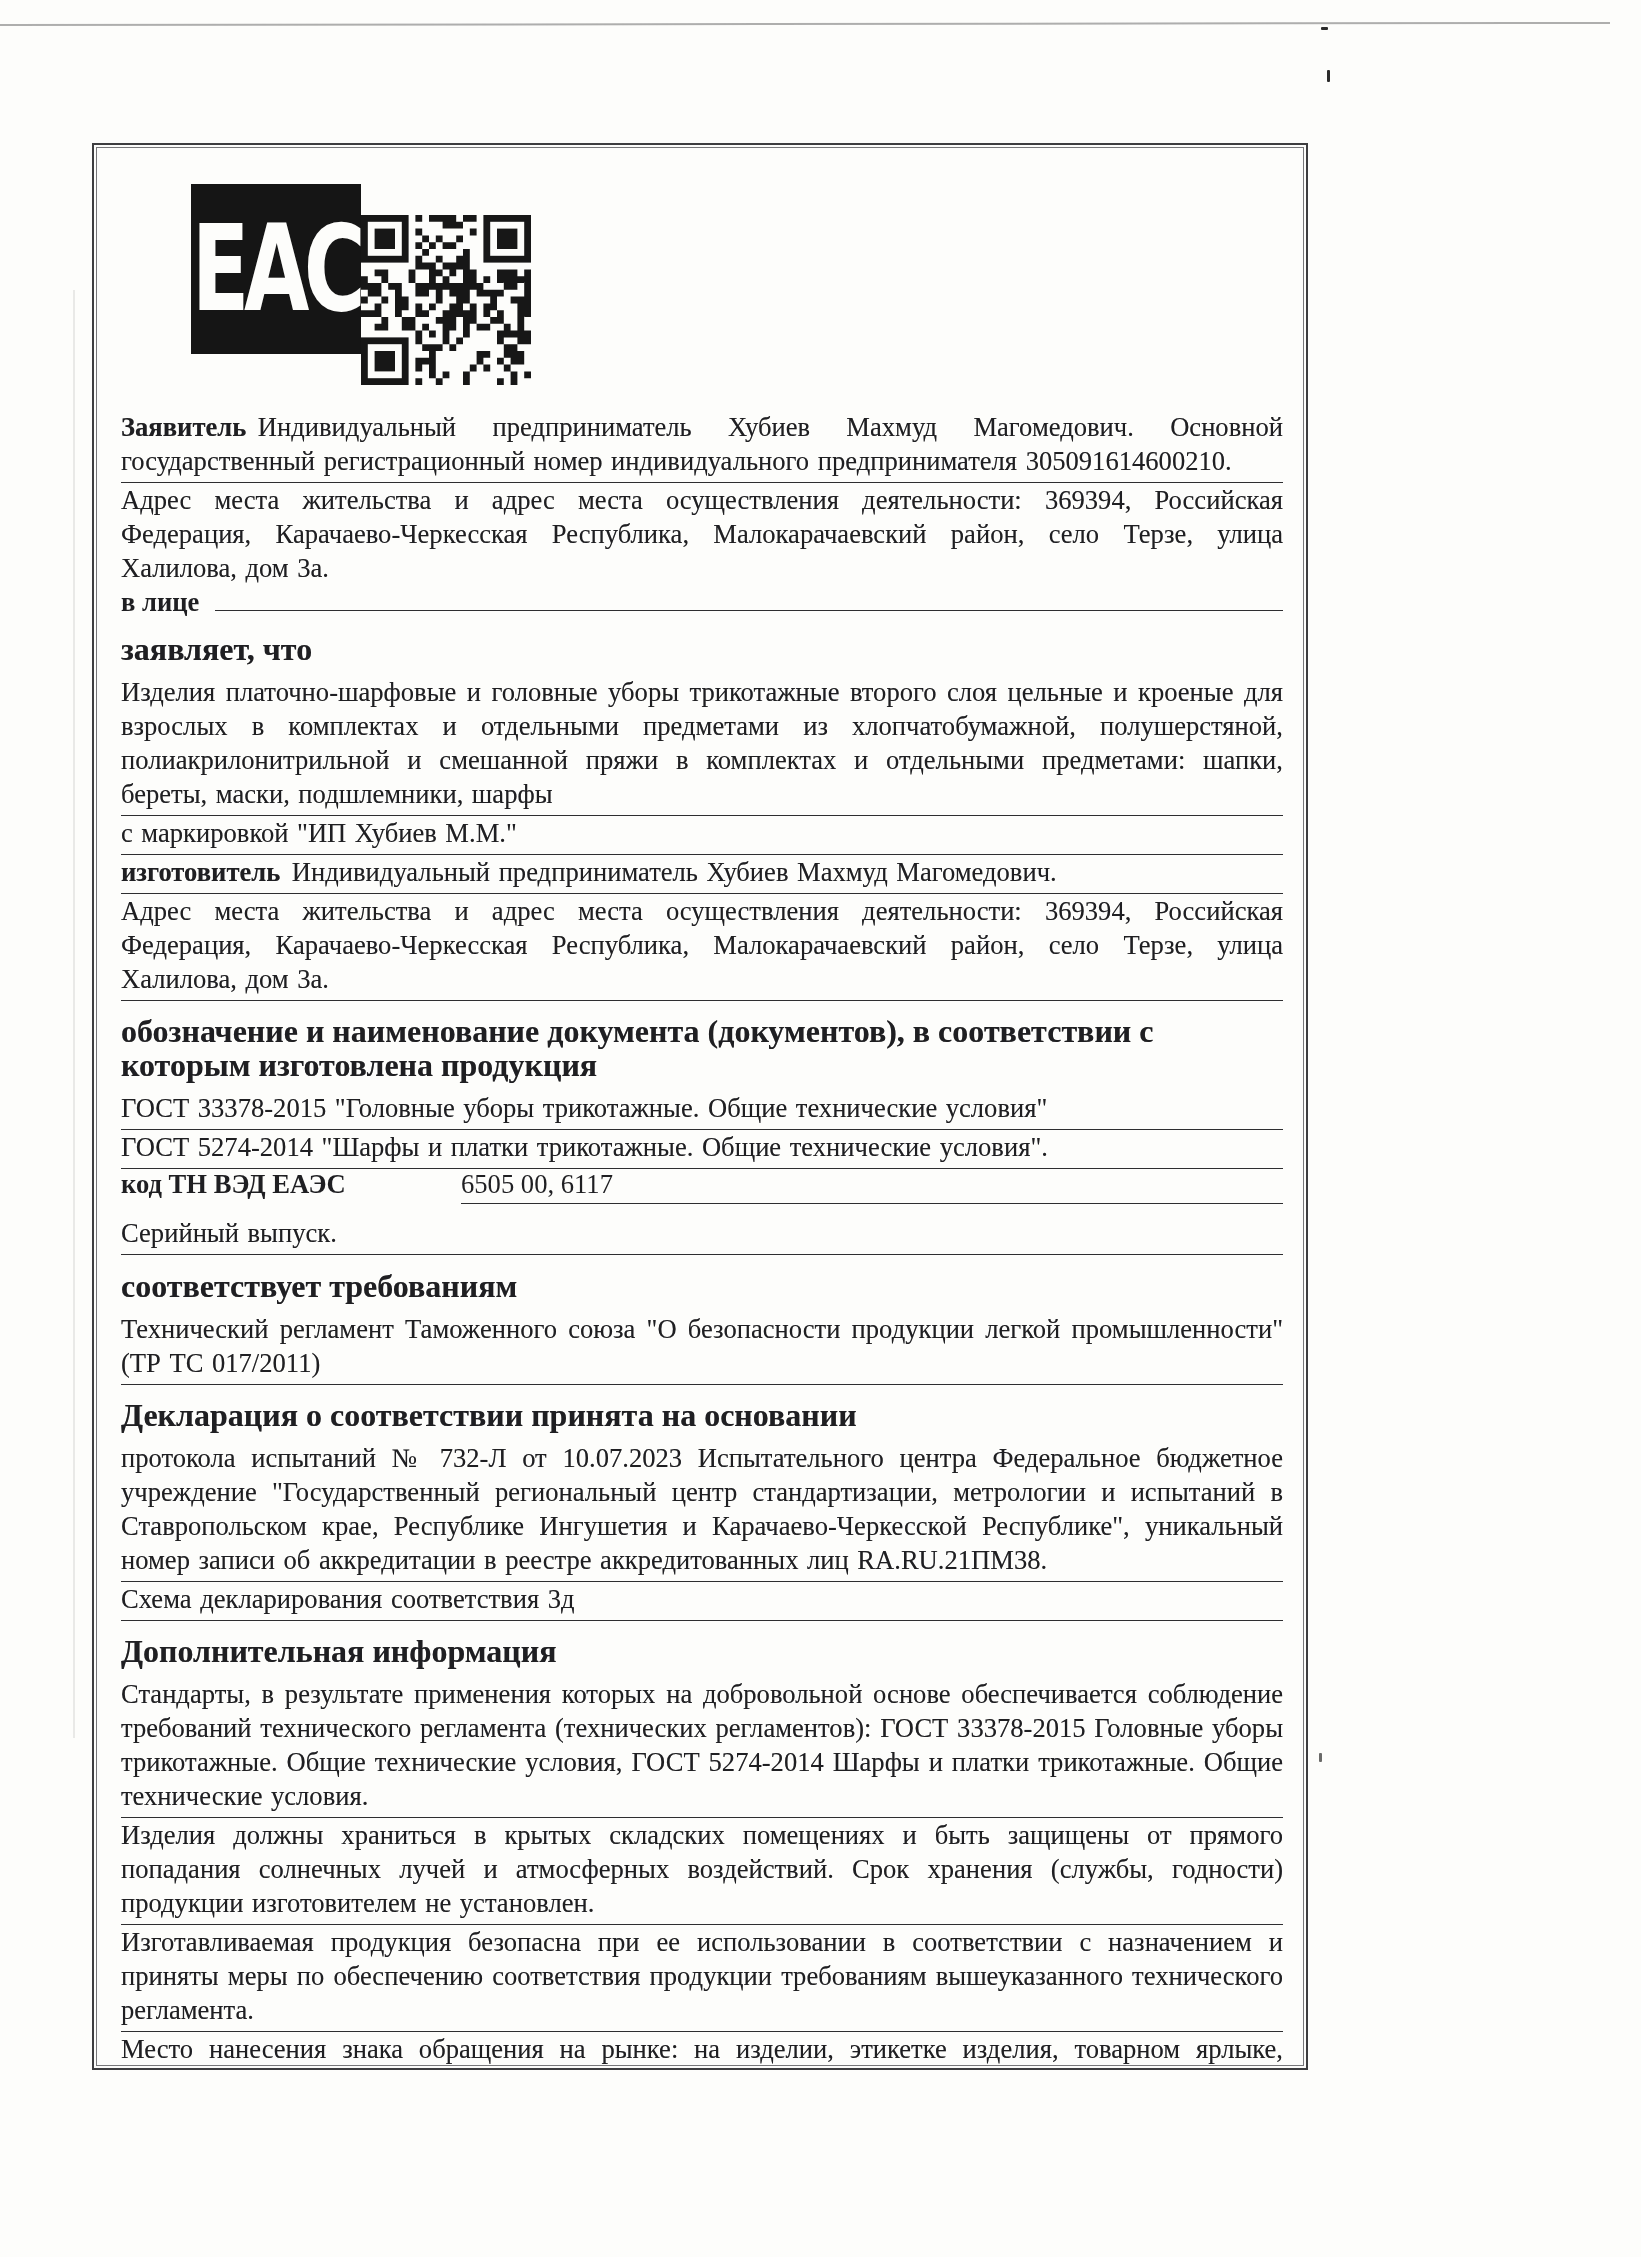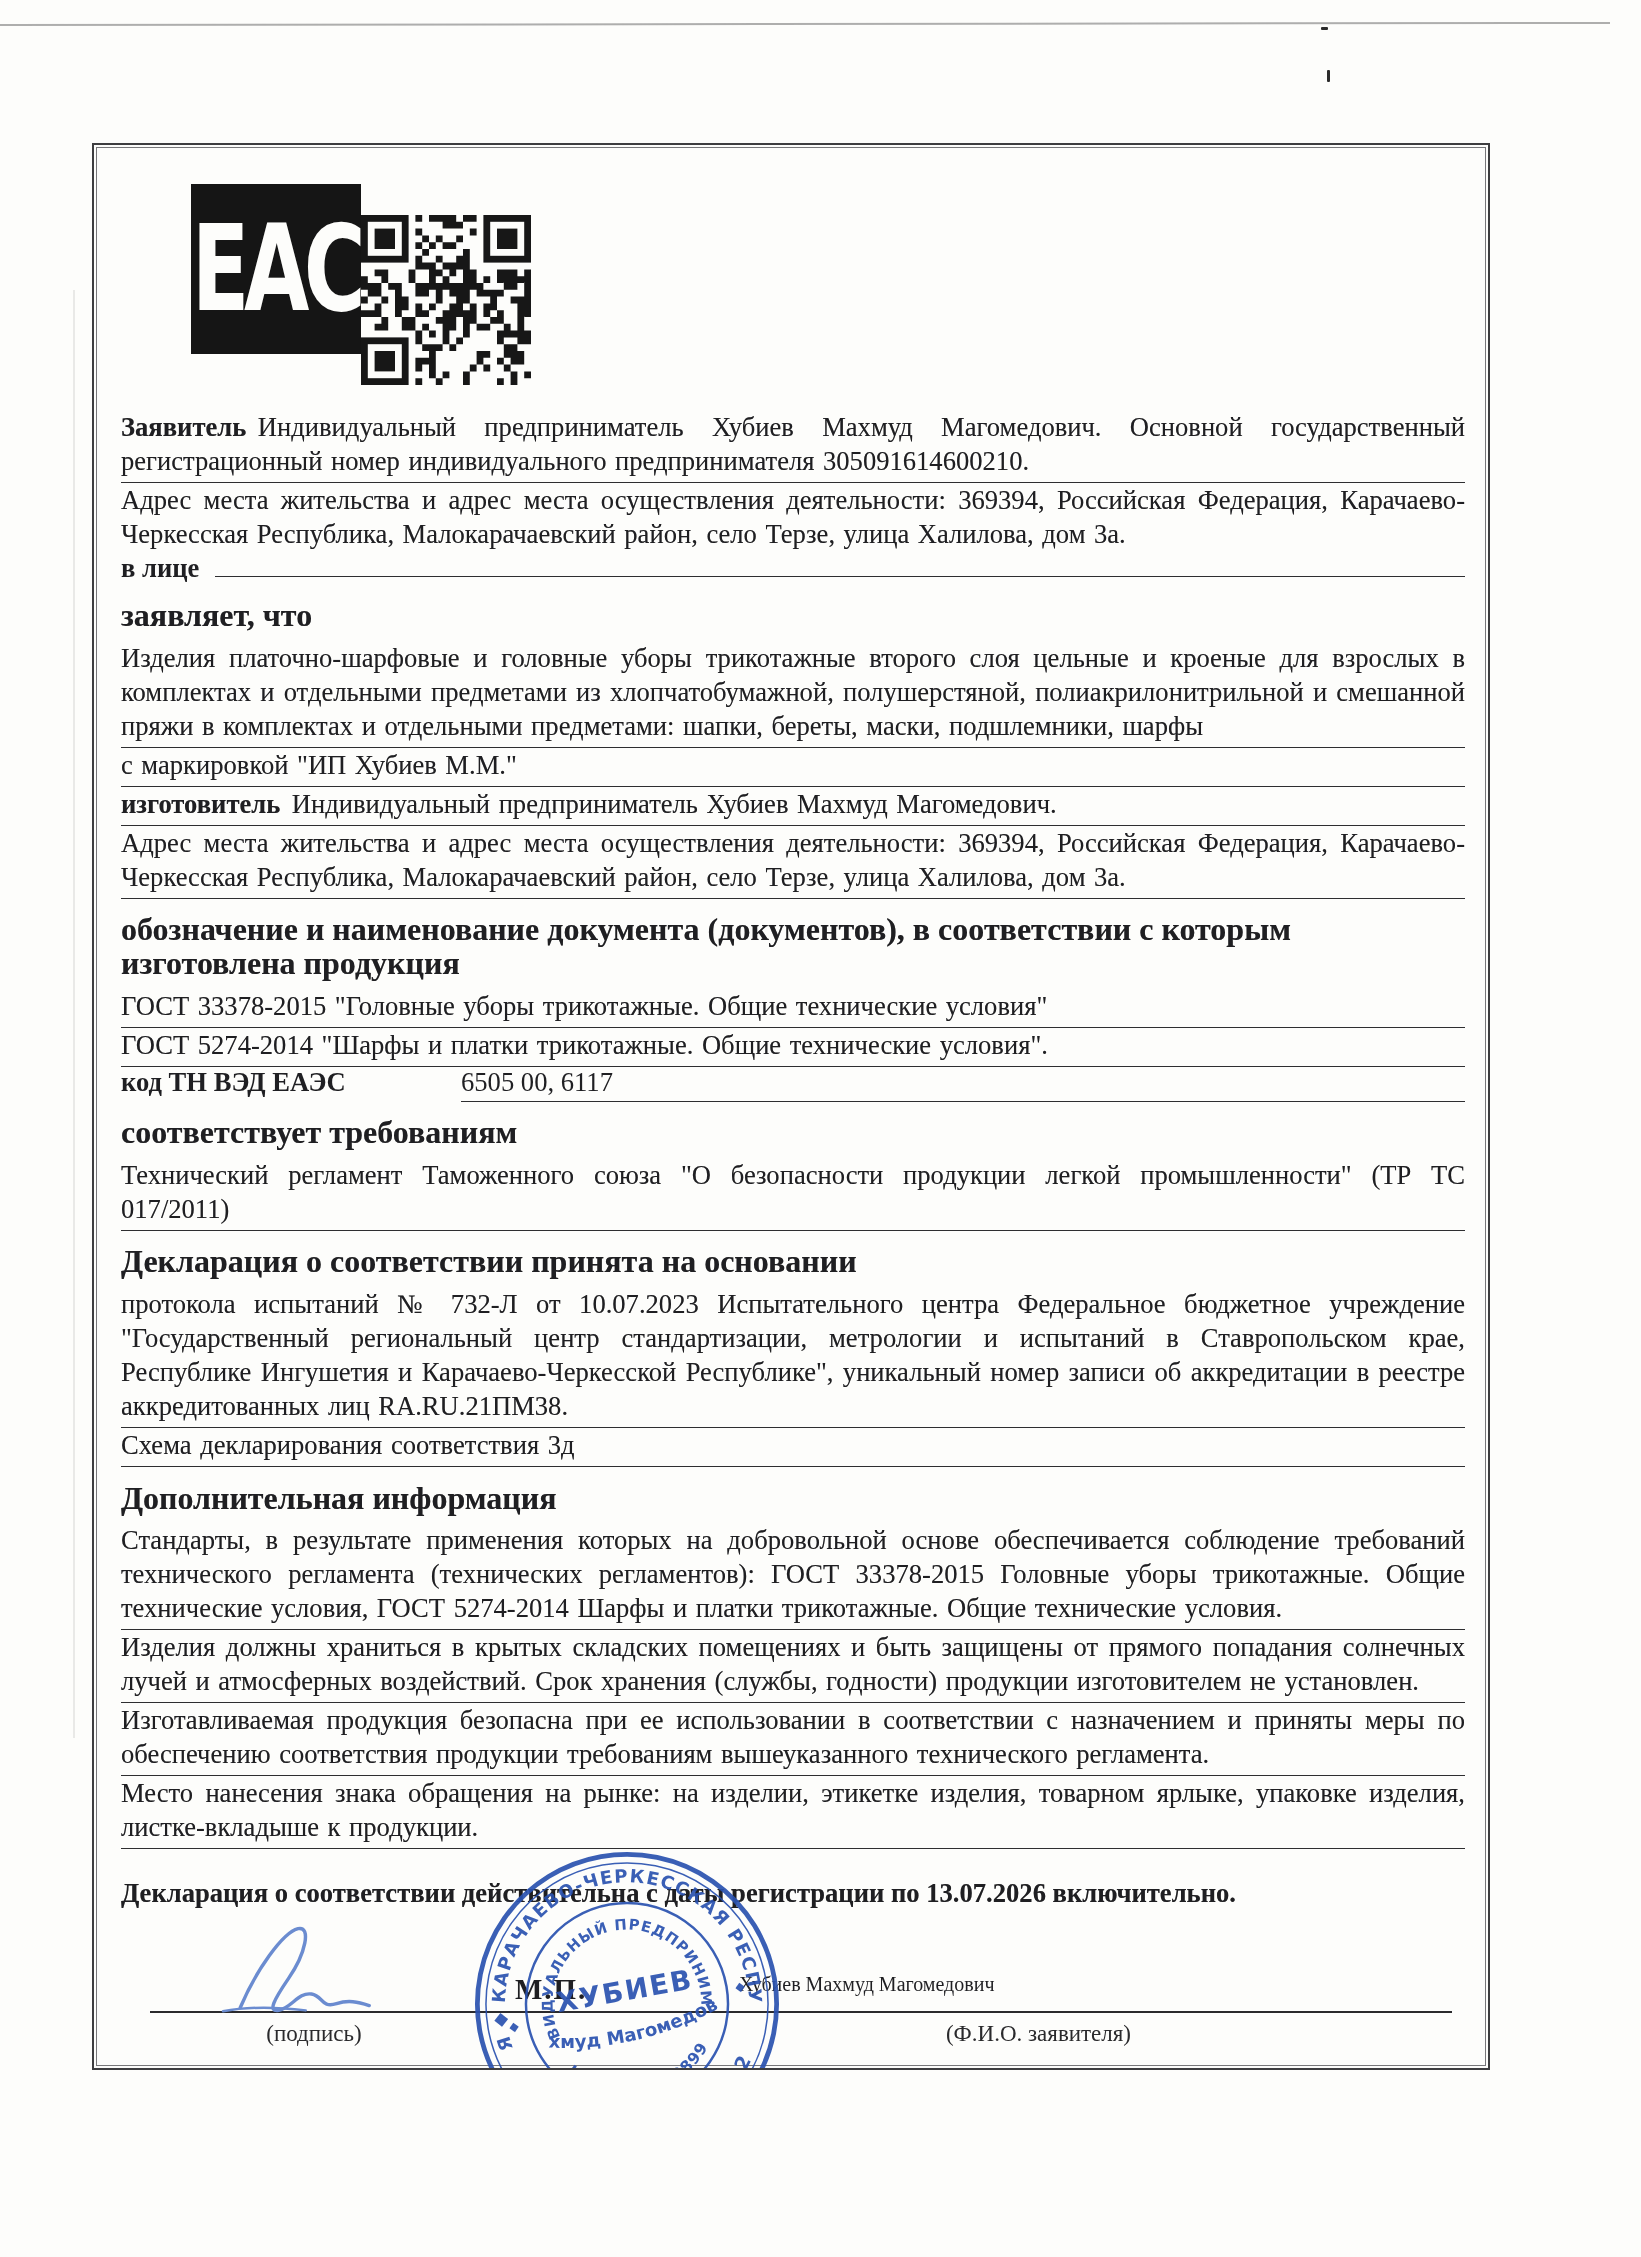--- a/index.html
+++ b/index.html
@@ -10,21 +10,21 @@
     color:#1f1f22;
     -webkit-font-smoothing:antialiased;
   }
   
   .topline{position:absolute;left:0;top:23px;width:1610px;height:1.9px;background:rgba(110,110,110,.55);transform:rotate(-.08deg);}
   .speck{position:absolute;background:#2b2b2b;border-radius:1px;}
   .leftstreak{position:absolute;left:73px;top:290px;width:1.9px;height:1448px;background:rgba(90,90,90,.12);}
 
   
   .page{
-    position:absolute;left:92px;top:143px;width:1398px;height:1927px;
+    position:absolute;left:92px;top:143px;width:1216px;height:1927px;
     border:2.9px solid #3e3e40;background:#fdfdfb;box-sizing:border-box;overflow:hidden;
   }
   .inner-border{position:absolute;inset:1.9px;border:1px solid #77777a;pointer-events:none;}
   .content{position:absolute;left:27px;right:23px;top:13.5px;}
 
   
   .hdr{display:flex;align-items:flex-start;margin-top:25px;margin-bottom:25px;}
   .eac{width:170px;height:170px;margin-left:70px;flex:0 0 auto;}
   .titles{flex:1;text-align:center;padding-top:33px;}
   .t1,.t2{font-weight:bold;font-size:34px;letter-spacing:1px;color:#2c2c30;text-shadow:0 0 0.5px rgba(0,0,0,.4);}
@@ -114,20 +114,21 @@
     <div class="lab">обозначение и наименование документа (документов), в соответствии с которым изготовлена продукция</div>
 
     <p class="f u mbs">ГОСТ 33378-2015 "Головные уборы трикотажные. Общие технические условия"</p>
     <p class="f u mb">ГОСТ 5274-2014 "Шарфы и платки трикотажные. Общие технические условия".</p>
 
     <div class="tnrow">
       <span class="tlabel">код ТН ВЭД ЕАЭС</span>
       <span class="tval">6505 00, 6117</span>
     </div>
 
+    <p class="f u mb">Серийный выпуск.</p>
 
     <div class="lab">соответствует требованиям</div>
     <p class="f u mb">Технический регламент Таможенного союза "О безопасности продукции легкой промышленности" (ТР ТС 017/2011)</p>
 
     <div class="lab">Декларация о соответствии принята на основании</div>
     <p class="f u mbs">протокола испытаний № 732-Л от 10.07.2023 Испытательного центра Федеральное бюджетное учреждение "Государственный региональный центр стандартизации, метрологии и испытаний в Ставропольском крае, Республике Ингушетия и Карачаево-Черкесской Республике", уникальный номер записи об аккредитации в реестре аккредитованных лиц RA.RU.21ПМ38.</p>
     <p class="f u mb">Схема декларирования соответствия 3д</p>
 
     <div class="lab">Дополнительная информация</div>
     <p class="f u mbs">Стандарты, в результате применения которых на добровольной основе обеспечивается соблюдение требований технического регламента (технических регламентов): ГОСТ 33378-2015 Головные уборы трикотажные. Общие технические условия, ГОСТ 5274-2014 Шарфы и платки трикотажные. Общие технические условия.</p>

